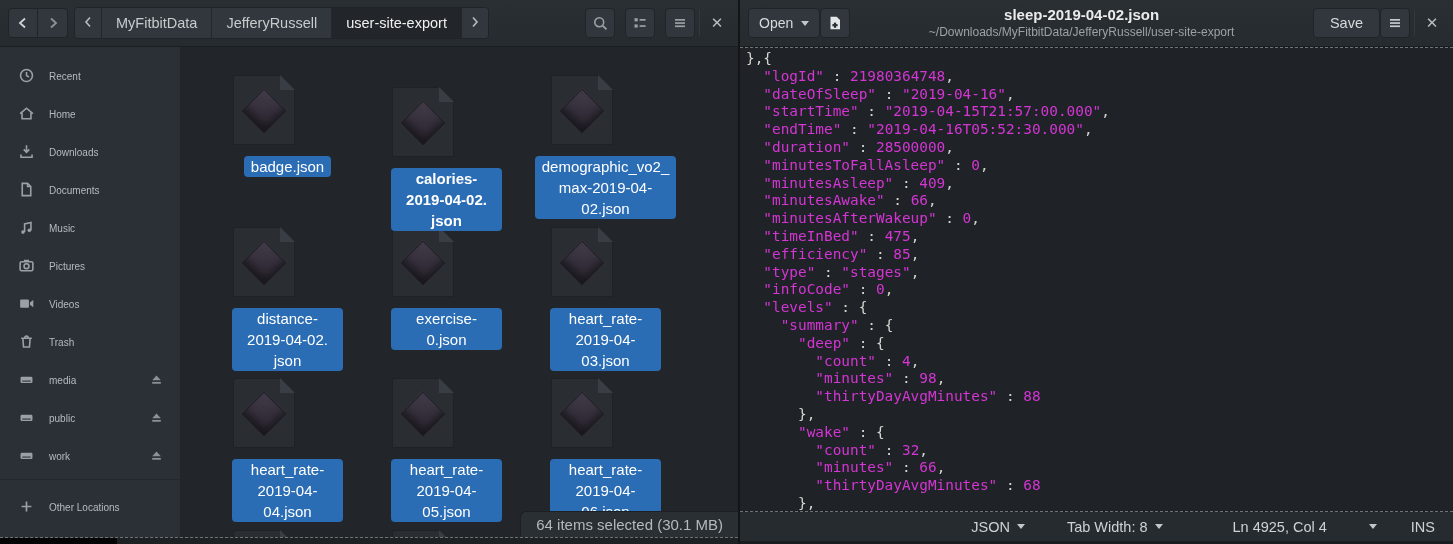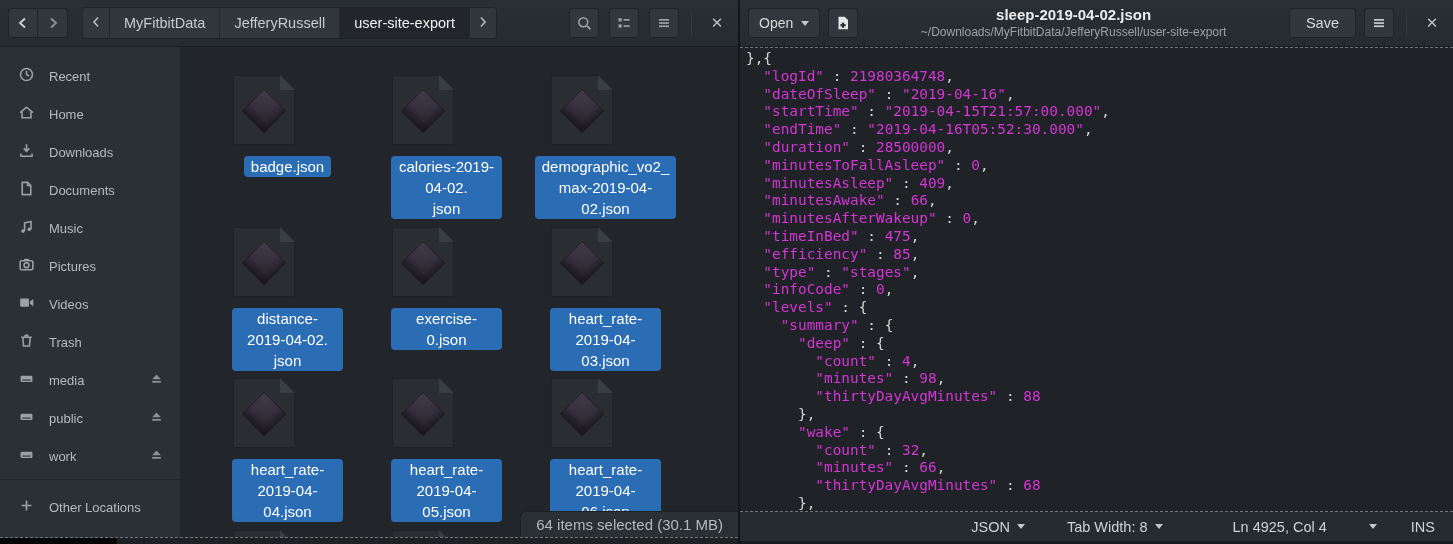--- a/index.html
+++ b/index.html
@@ -7,21 +7,21 @@
     width:1453px;height:544px;overflow:hidden;position:relative;
     background:#131517;
     font-family:"Liberation Sans","DejaVu Sans",sans-serif;
     -webkit-font-smoothing:antialiased;
   }
   .window{position:absolute;top:0;}
   
   .headerbar{
     height:47px;background:linear-gradient(#2a2f34,#262b2f);
     border-bottom:1px solid #1b1e21;box-sizing:border-box;
-    display:flex;align-items:center;padding:0 8px;gap:8px;
+    display:flex;align-items:center;padding:0 8px;gap:0;
   }
   .hb-btn{
     height:30px;min-width:30px;box-sizing:border-box;
     background:#31373c;border:1px solid #202428;border-radius:4px;
     display:flex;align-items:center;justify-content:center;
     color:#d6d9dc;font-size:14px;cursor:default;
   }
   .hb-btn svg{display:block;}
   .joined{display:flex;}
   .joined .hb-btn{border-radius:0;border-left-width:0;}
@@ -43,21 +43,21 @@
   .crumb:last-child{border-right:0;}
   
   #files-win{left:0;width:738px;height:537px;border-bottom:1px dashed #6f7376;background:#22262a;}
   .files-body{display:flex;height:490px;}
   .sidebar{
     width:180px;background:#2b3036;flex:none;box-sizing:border-box;
     padding-top:10px;display:flex;flex-direction:column;
   }
   .side-item{
     height:38px;display:flex;align-items:center;gap:14px;padding:0 2px 0 18px;
-    color:#b5babe;font-size:13px;
+    color:#b5babe;font-size:10px;
   }
   .side-item svg{flex:none;}
   .side-item .eject{margin-left:auto;margin-right:14px;}
   .side-sep{height:1px;background:#24282c;margin:4px 0 8px 0;}
   
   .grid-area{position:relative;flex:1;overflow:hidden;background:#22262a;}
   .fcell{position:absolute;width:159px;display:flex;flex-direction:column;align-items:center;}
   .ficon{position:relative;width:62px;height:70px;margin-top:20px;background:#2a2e32;border-radius:2px;
          box-shadow:inset 0 0 0 1px rgba(0,0,0,.25);}
   .ficon::before{ 
@@ -330,21 +330,21 @@
           <div class="flabel">distance-2019-04-02.
 json</div>
         </div>
         <div class="fcell" style="left: 322px; top: 8px;">
           <div class="ficon">
             <div class="fdiamond"></div>
           </div>
           <div class="flabel">demographic_vo2_
 max-2019-04-02.json</div>
         </div>
-        <div class="fcell" style="left: 163px; top: 8px;">
+        <div class="fcell" style="left: 163px; top: 20px; font-weight: bold;">
           <div class="ficon">
             <div class="fdiamond"></div>
           </div>
           <div class="flabel">calories-2019-04-02.
 json</div>
         </div>
         <div class="fcell" style="left: 4px; top: 8px;">
           <div class="ficon">
             <div class="fdiamond"></div>
           </div>

